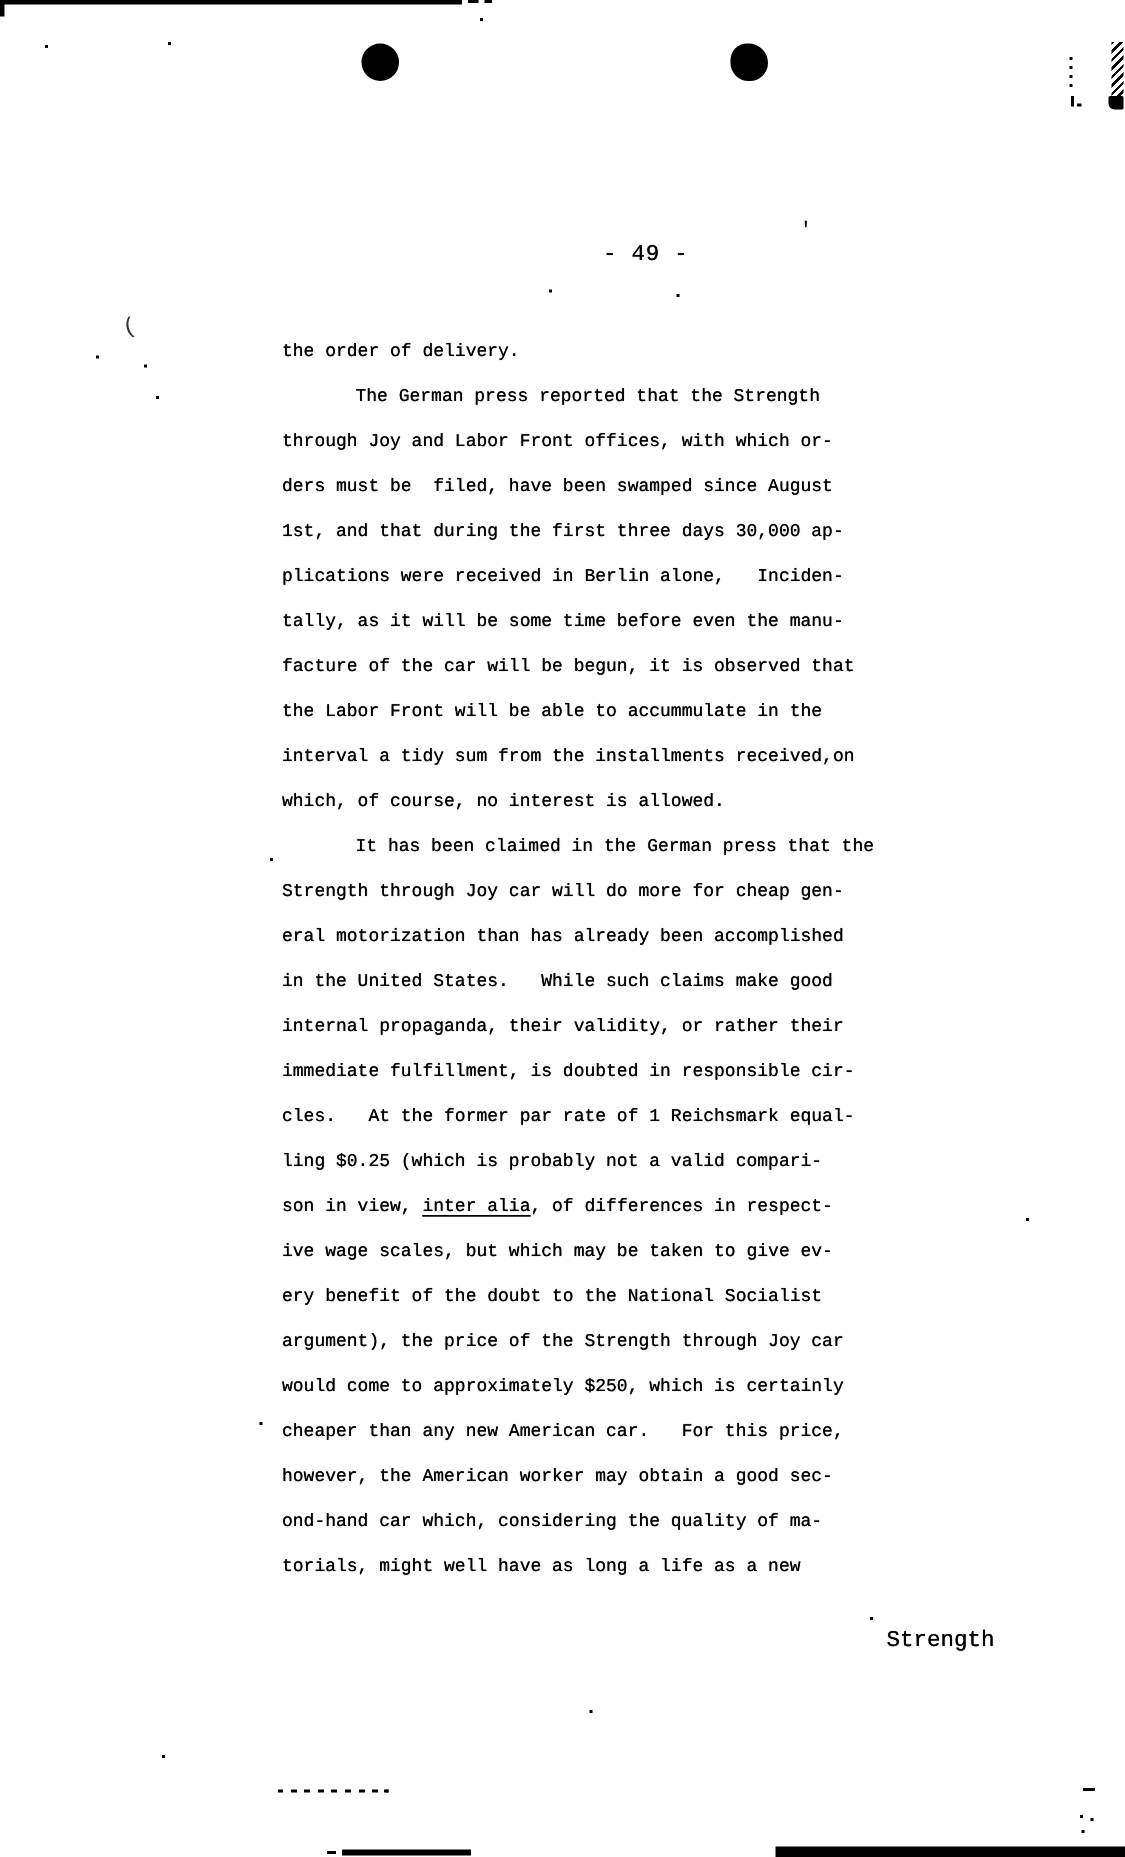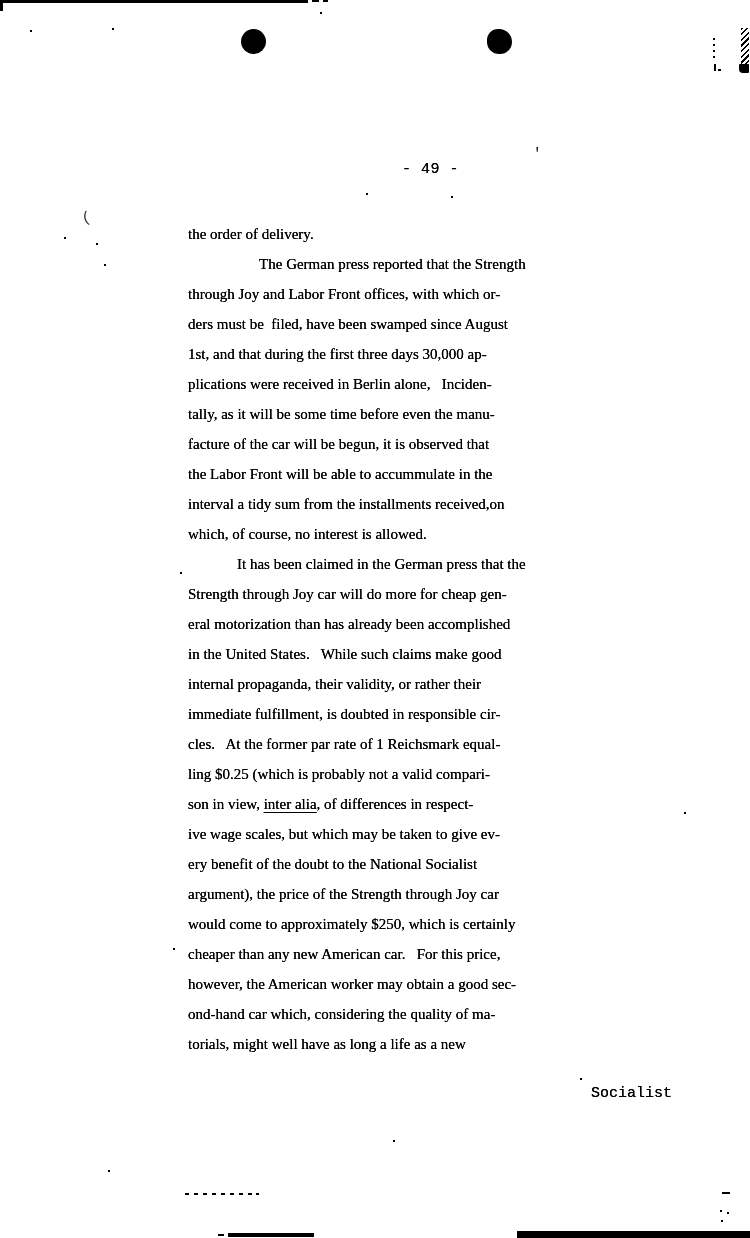--- a/index.html
+++ b/index.html
@@ -12,24 +12,24 @@
   .edge-top{position:absolute;left:2px;top:0;width:306px;height:3px;background:#000;}
   .edge-top-dash1{position:absolute;left:312px;top:0;width:7px;height:2px;background:#000;}
   .edge-top-dash2{position:absolute;left:323px;top:0;width:5px;height:2px;background:#000;}
   .edge-corner-left{position:absolute;left:0;top:0;width:3px;height:11px;background:#000;}
   .punch{position:absolute;width:25px;height:25px;border-radius:50%;background:#000;}
   .punch.p1{left:241px;top:29px;}
   .punch.p2{left:487px;top:29px;border-radius:46% 54% 50% 50%;}
   .page-number{position:absolute;left:402px;top:161px;font-size:15px;letter-spacing:0.5px;text-shadow:0 0 .5px #000;}
   .tickmark{position:absolute;left:533px;top:146px;font-size:14px;color:#000;}
   .curl{position:absolute;left:82px;top:210px;font-size:15px;color:#333;transform:rotate(-12deg);}
-  .typed{position:absolute;left:188px;top:219px;font-size:15px;line-height:30px;
-         white-space:pre;text-shadow:0 0 .5px #000;font-family:Liberation Serif, serif;}
+  .typed{position:absolute;left:188px;top:219px;font-size:12px;line-height:30px;
+         white-space:pre;text-shadow:0 0 .5px #000;}
   .typed .line{height:30px;}
-  .typed .line.indent{text-indent:49px;text-align:right;}
+  .typed .line.indent{text-indent:49px;}
   .typed .underline{text-decoration:underline;text-underline-offset:3px;}
   .catchword{position:absolute;left:591px;top:1085px;font-size:15px;text-shadow:0 0 .5px #000;}
   .dash-row{position:absolute;left:185px;top:1193px;width:50px;height:2px;
             background:repeating-linear-gradient(to right,#000 0 4px,transparent 4px 9px);}
   .dash-dot{position:absolute;left:256px;top:1193px;width:3px;height:2px;background:#000;}
   .bottom-bar-a{position:absolute;left:228px;top:1233px;width:86px;height:4px;background:#000;}
   .bottom-bar-b{position:absolute;left:517px;top:1231px;width:233px;height:7px;background:#000;}
   .bottom-bar-tick{position:absolute;left:218px;top:1234px;width:6px;height:2px;background:#000;}
   .rt-squiggle{position:absolute;left:741px;top:28px;width:8px;height:36px;
       background:repeating-linear-gradient(135deg,#000 0 1.5px,#fff 1.5px 4px);}
@@ -62,21 +62,21 @@
   <div class="rt-dots"></div>
   <div class="rt-mark1"></div>
   <div class="rt-mark2"></div>
 
   <div class="tickmark">'</div>
   <div class="page-number">- 49 -</div>
   <div class="curl">(</div>
 
   <div class="typed"><div class="line"><span>the order of delivery.</span></div><div class="line indent"><span>The German press reported that the Strength</span></div><div class="line"><span>through Joy and Labor Front offices, with which or-</span></div><div class="line"><span>ders must be  filed, have been swamped since August</span></div><div class="line"><span>1st, and that during the first three days 30,000 ap-</span></div><div class="line"><span>plications were received in Berlin alone,   Inciden-</span></div><div class="line"><span>tally, as it will be some time before even the manu-</span></div><div class="line"><span>facture of the car will be begun, it is observed that</span></div><div class="line"><span>the Labor Front will be able to accummulate in the</span></div><div class="line"><span>interval a tidy sum from the installments received,on</span></div><div class="line"><span>which, of course, no interest is allowed.</span></div><div class="line indent"><span>It has been claimed in the German press that the</span></div><div class="line"><span>Strength through Joy car will do more for cheap gen-</span></div><div class="line"><span>eral motorization than has already been accomplished</span></div><div class="line"><span>in the United States.   While such claims make good</span></div><div class="line"><span>internal propaganda, their validity, or rather their</span></div><div class="line"><span>immediate fulfillment, is doubted in responsible cir-</span></div><div class="line"><span>cles.   At the former par rate of 1 Reichsmark equal-</span></div><div class="line"><span>ling $0.25 (which is probably not a valid compari-</span></div><div class="line"><span>son in view, </span><span class="underline">inter alia</span><span>, of differences in respect-</span></div><div class="line"><span>ive wage scales, but which may be taken to give ev-</span></div><div class="line"><span>ery benefit of the doubt to the National Socialist</span></div><div class="line"><span>argument), the price of the Strength through Joy car</span></div><div class="line"><span>would come to approximately $250, which is certainly</span></div><div class="line"><span>cheaper than any new American car.   For this price,</span></div><div class="line"><span>however, the American worker may obtain a good sec-</span></div><div class="line"><span>ond-hand car which, considering the quality of ma-</span></div><div class="line"><span>torials, might well have as long a life as a new</span></div></div>
 
-  <div class="catchword">Socialist</div>
+  <div class="catchword">Strength</div>
 
   <div class="dash-row"></div>
   <div class="dash-row" style="left:239px;width:20px;"></div>
   <div class="dash-dot"></div>
   <div class="bottom-bar-tick"></div>
   <div class="bottom-bar-a"></div>
   <div class="bottom-bar-b"></div>
   <div class="rb-mark1"></div>
   <div class="rb-dot1"></div>
   <div class="rb-dot2"></div>

